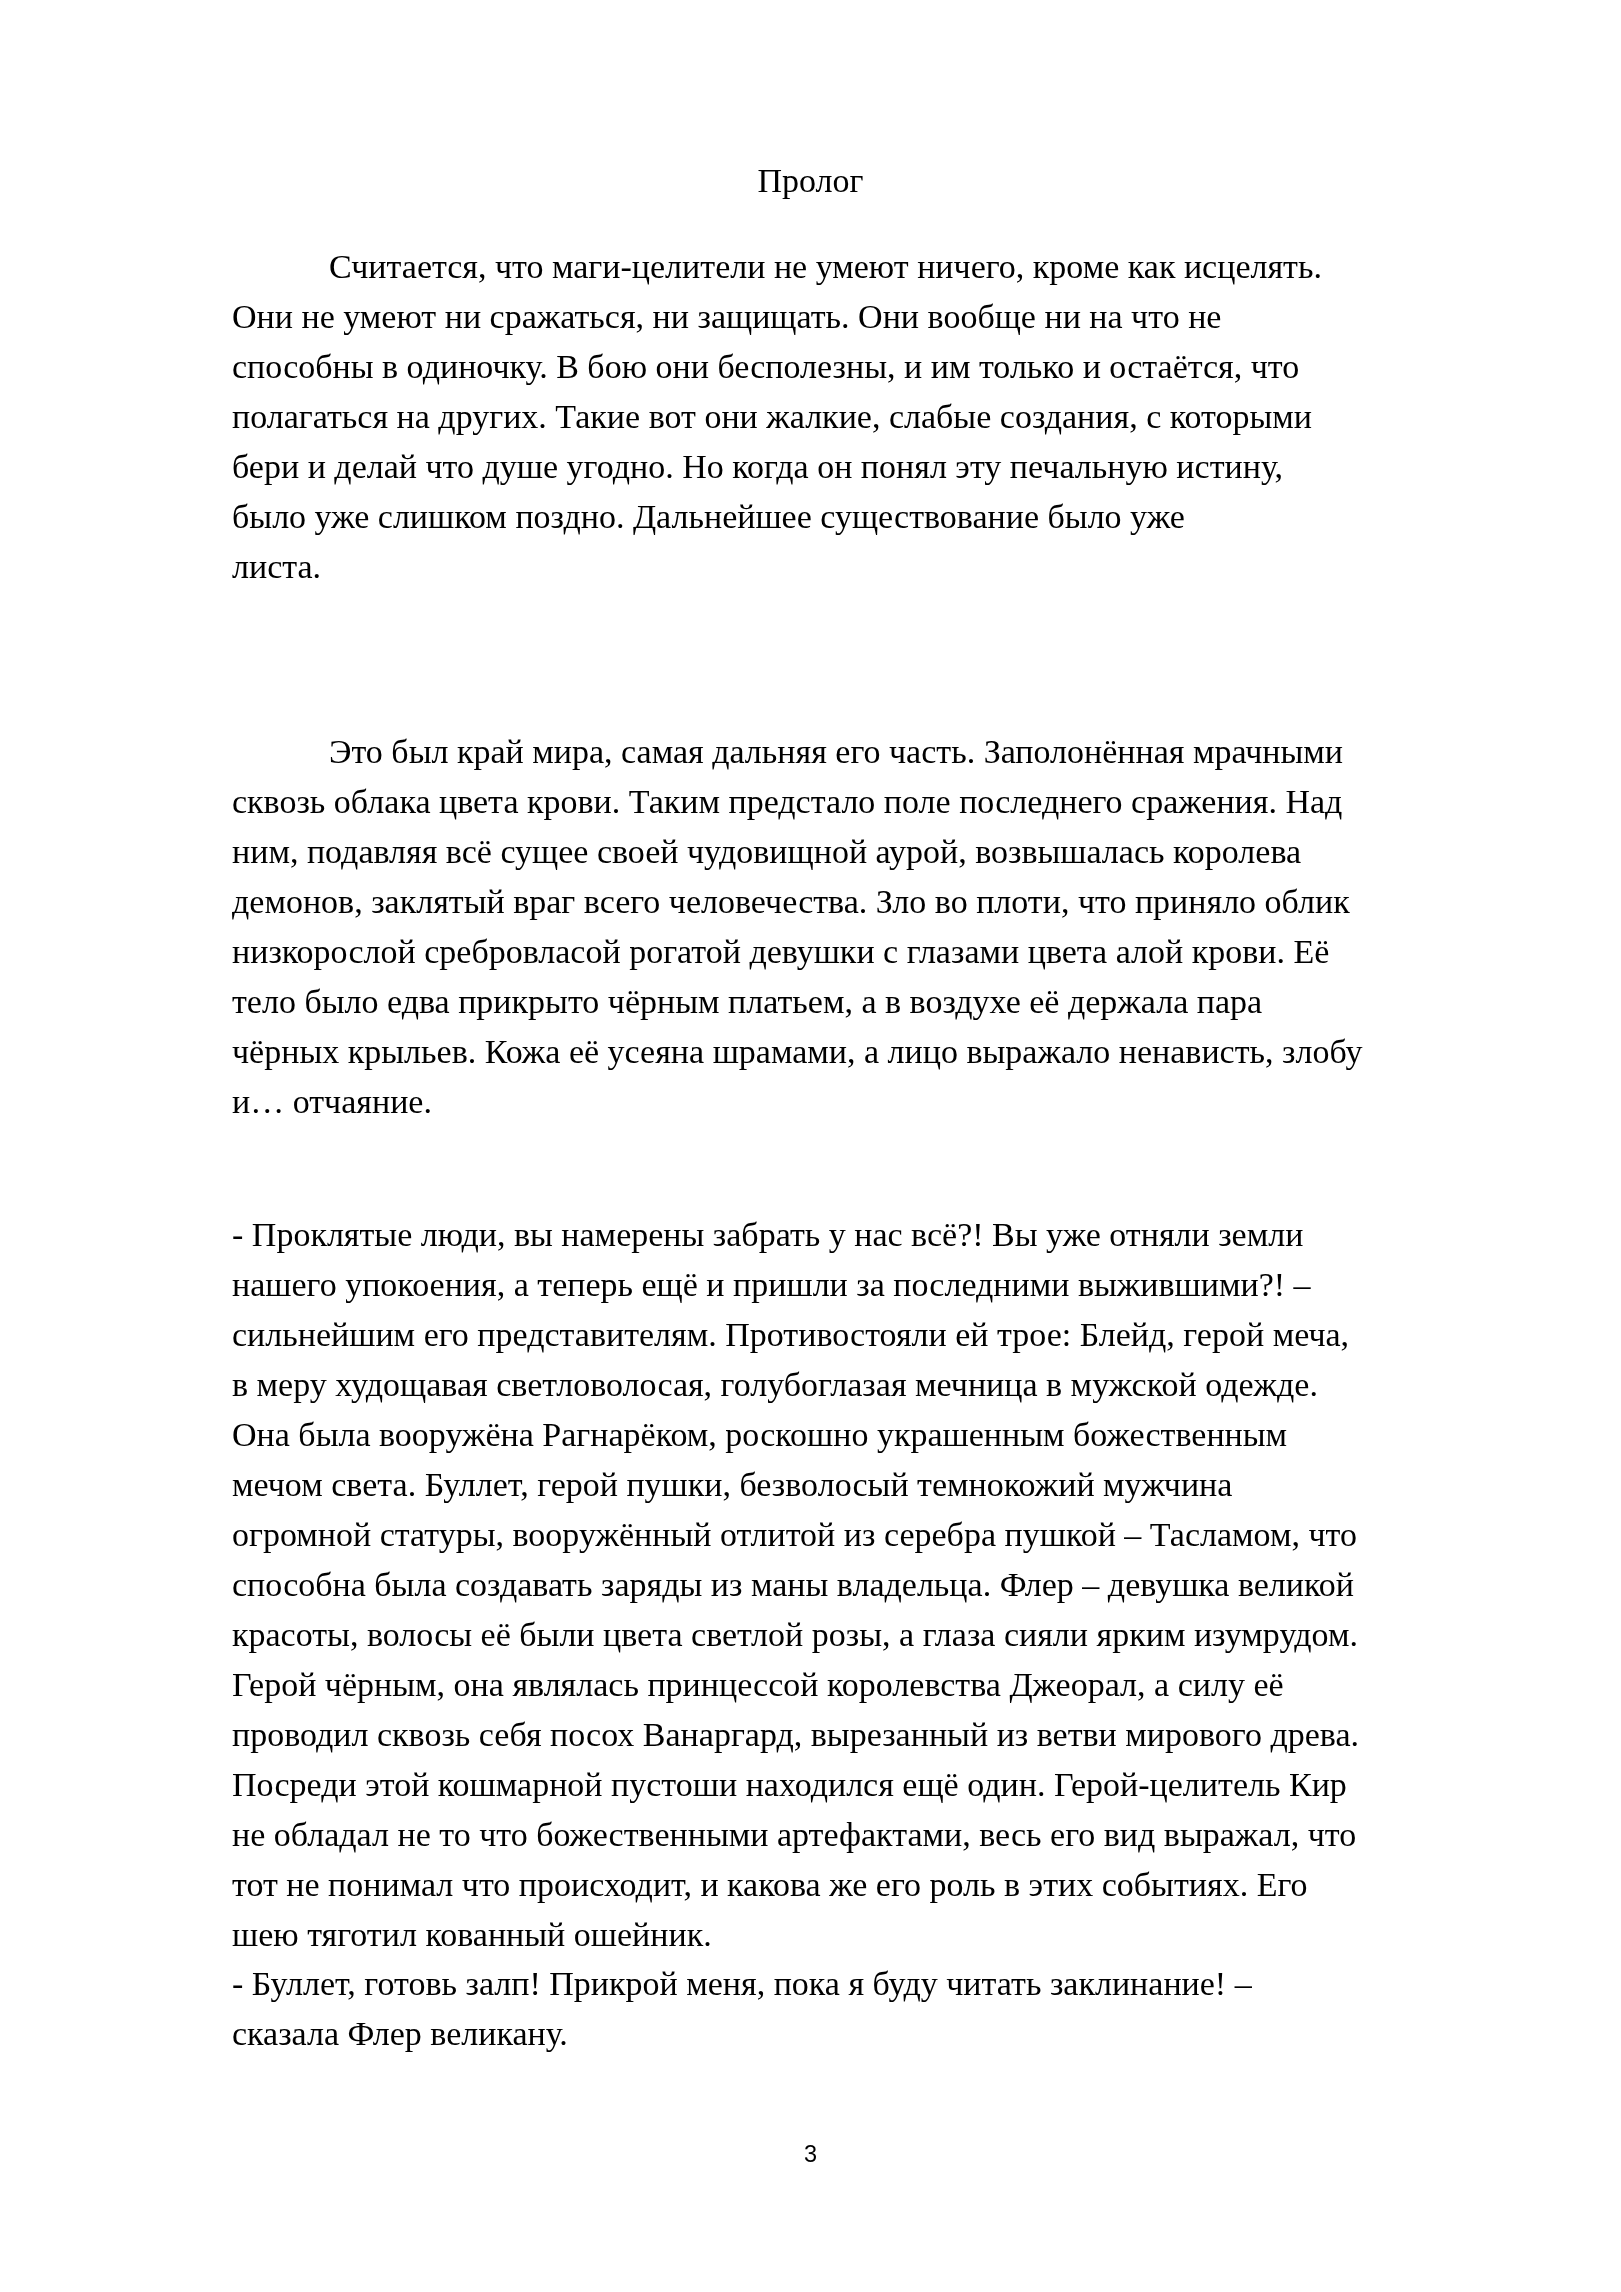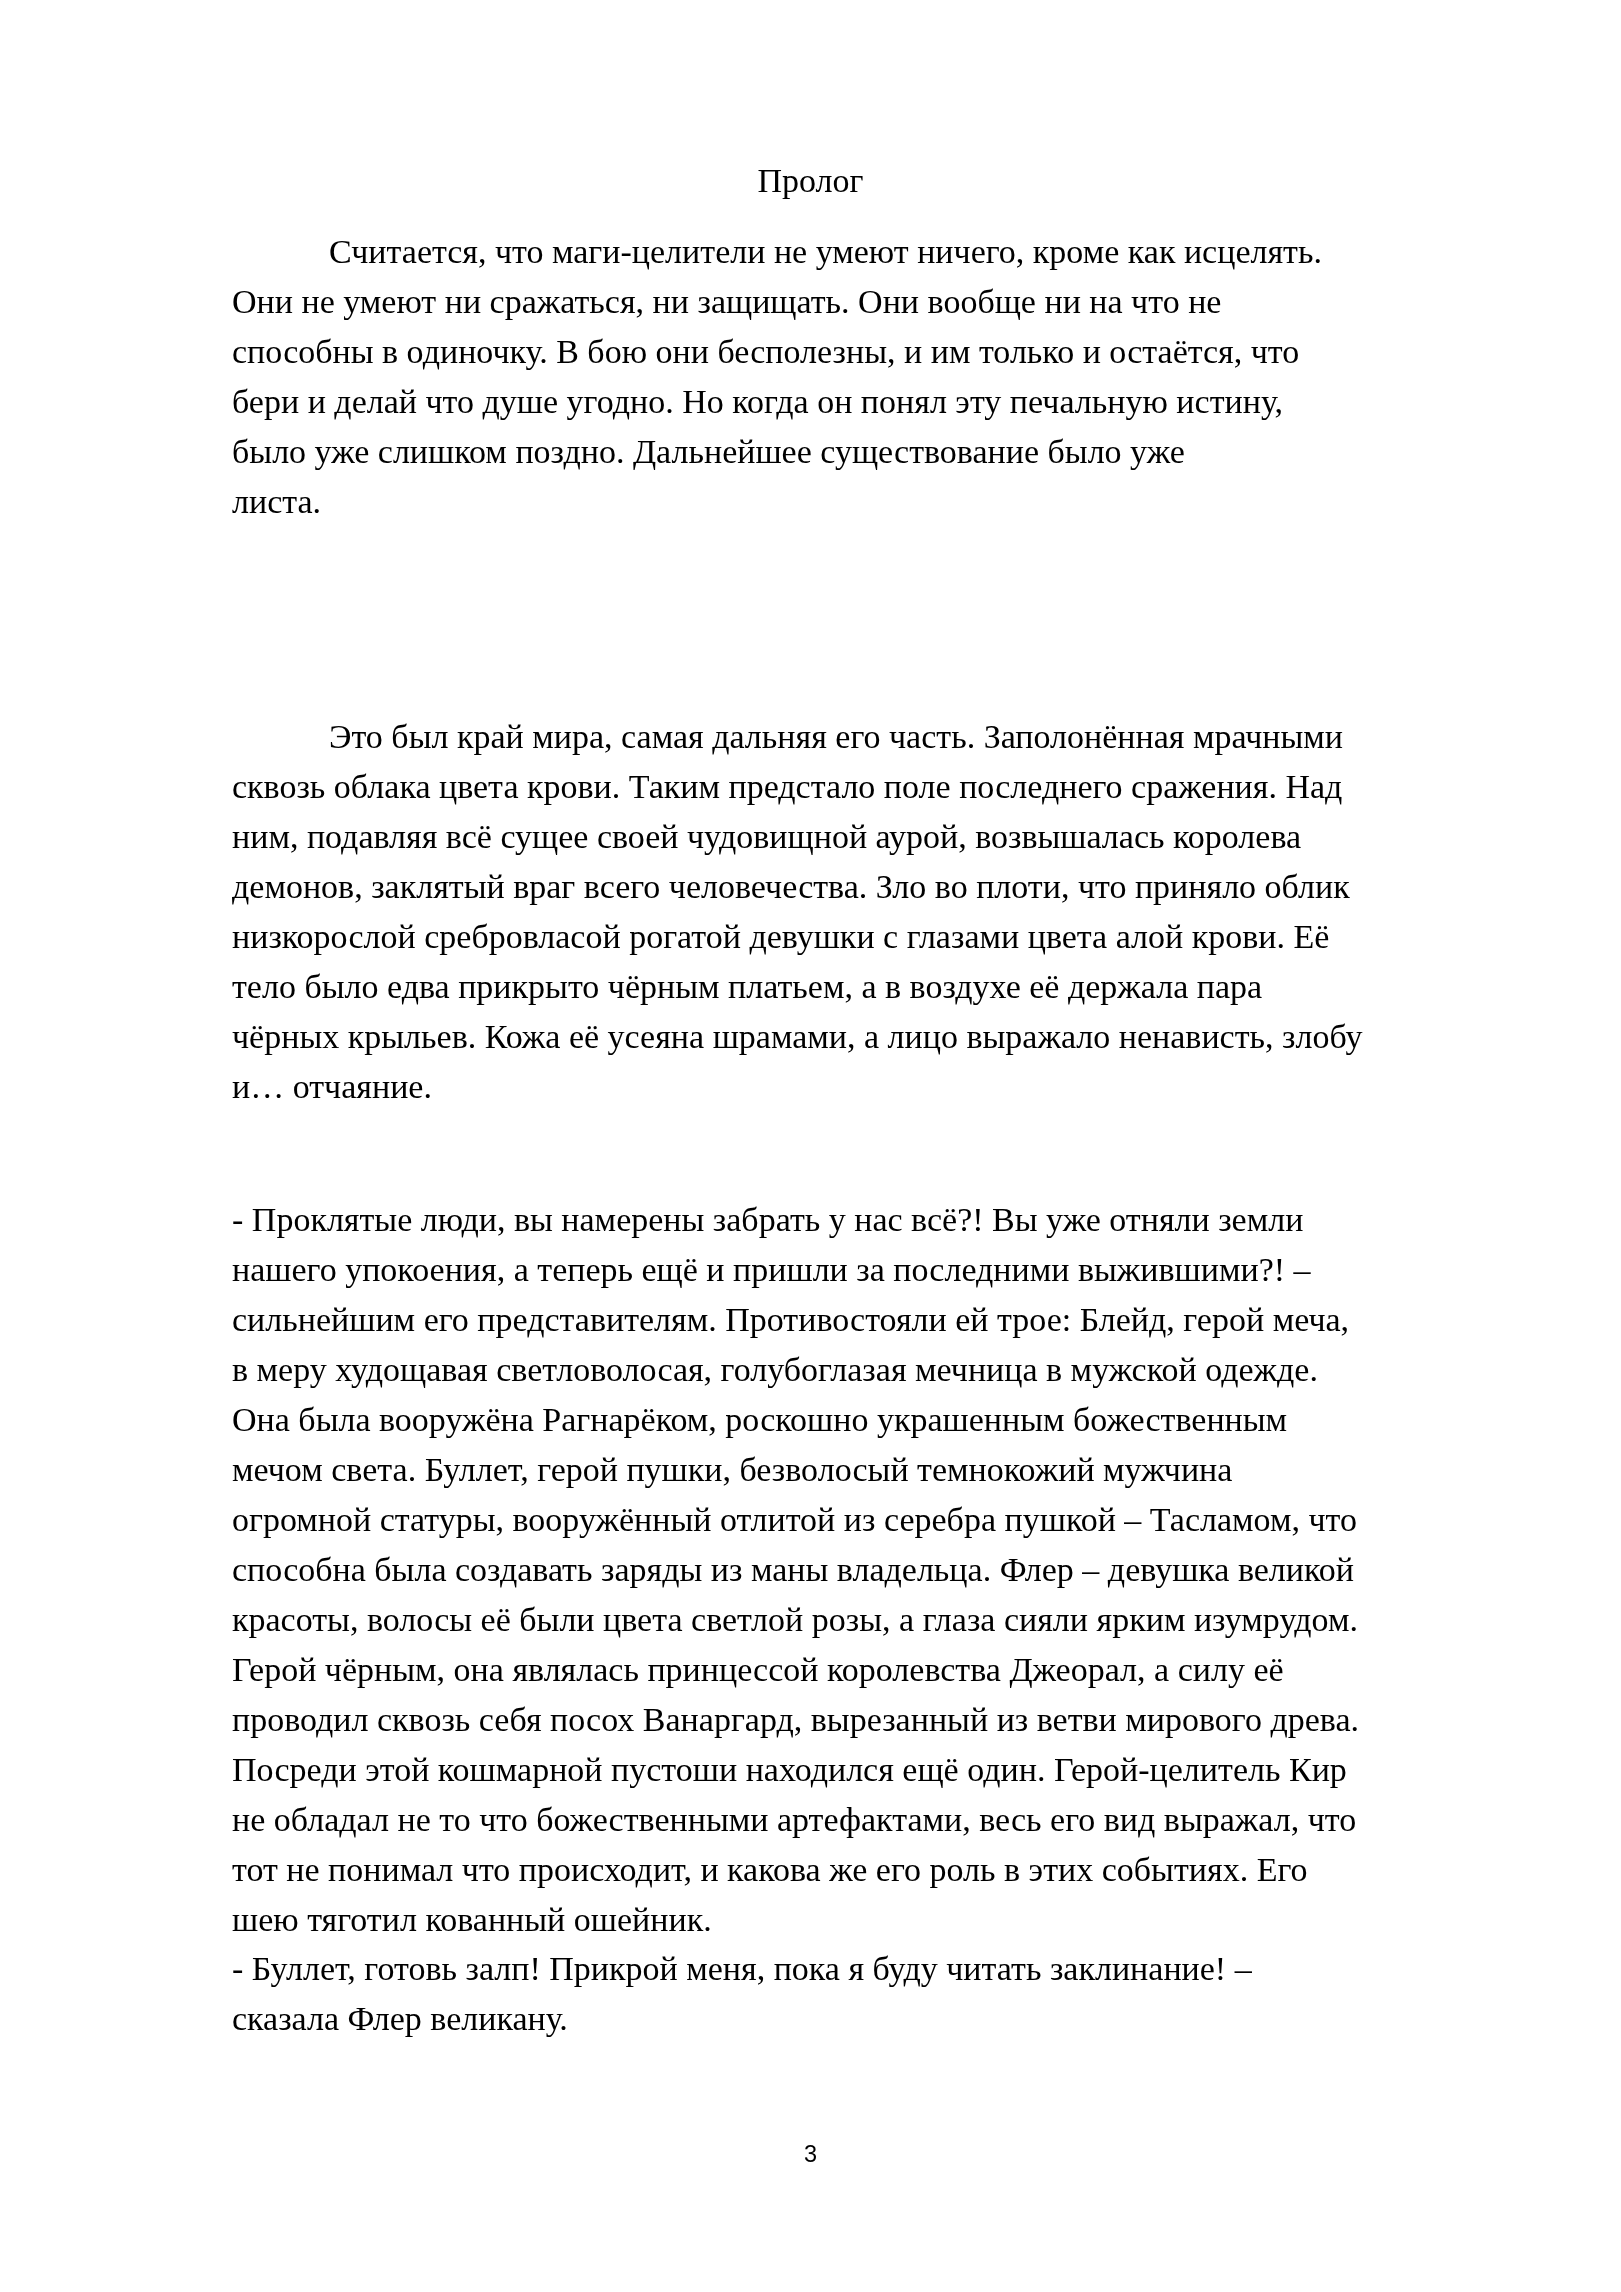--- a/index.html
+++ b/index.html
@@ -23,20 +23,21 @@
       left: 0; width: 1621px;
       text-align: center;
       font-size: 34px;
       line-height: 51px;
     }
     .body-text {
       position: absolute;
       left: 232px;
       width: 1215px;
       font-size: 34px;
+      margin-top: 15px;
     }
     .line {
       display: block;
       height: 50px;
       line-height: 50px;
       white-space: nowrap;
     }
     .line.indent { padding-left: 97px; }
     .page-number {
       position: absolute;
@@ -52,20 +53,21 @@
 <body>
 
 <div class="page">
 
   <div class="title">Пролог</div>
 
   <div class="body-text" style="top:227px;">
     <span class="line indent">Считается, что маги-целители не умеют ничего, кроме как исцелять.</span>
     <span class="line">Они не умеют ни сражаться, ни защищать. Они вообще ни на что не</span>
     <span class="line">способны в одиночку. В бою они бесполезны, и им только и остаётся, что</span>
+    <span class="line">полагаться на других. Такие вот они жалкие, слабые создания, с которыми</span>
     <span class="line">бери и делай что душе угодно. Но когда он понял эту печальную истину,</span>
     <span class="line">было уже слишком поздно. Дальнейшее существование было уже</span>
     <span class="line">листа.</span>
   </div>
 
   <div class="body-text" style="top:712px;">
     <span class="line indent">Это был край мира, самая дальняя его часть. Заполонённая мрачными</span>
     <span class="line">сквозь облака цвета крови. Таким предстало поле последнего сражения. Над</span>
     <span class="line">ним, подавляя всё сущее своей чудовищной аурой, возвышалась королева</span>
     <span class="line">демонов, заклятый враг всего человечества. Зло во плоти, что приняло облик</span>

